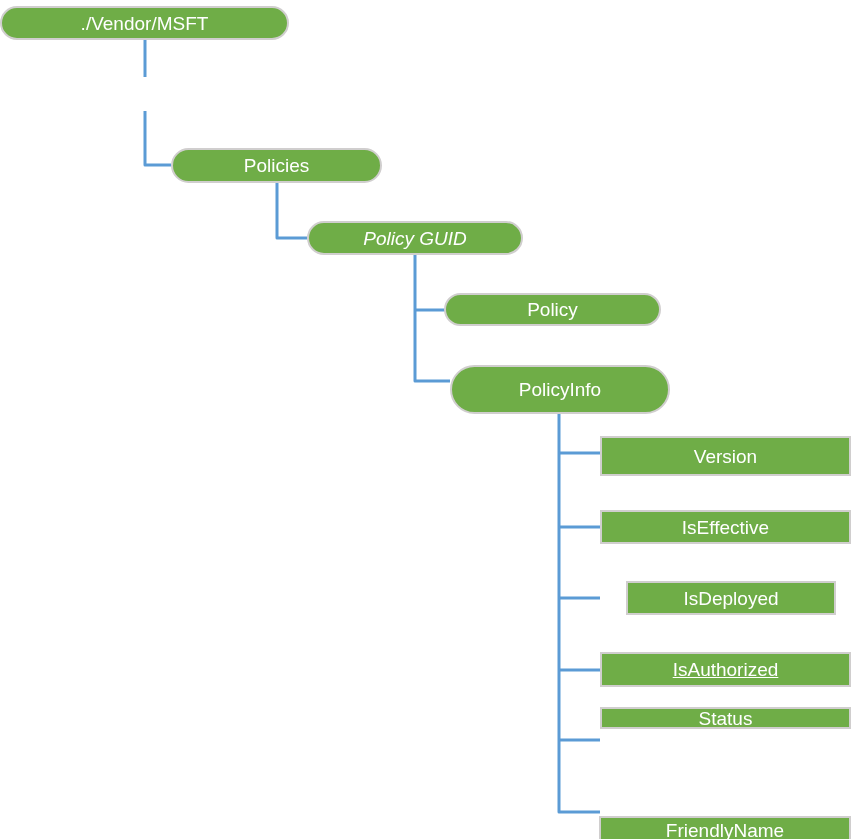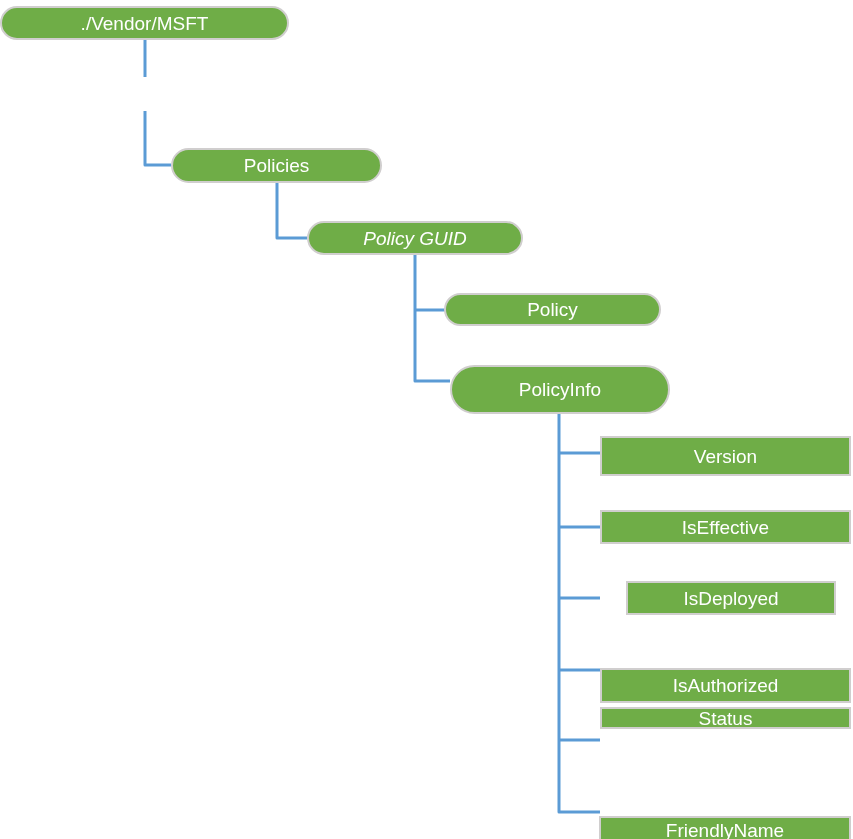--- a/index.html
+++ b/index.html
@@ -62,21 +62,21 @@
   
   #n-vendor       { left: 0px;   top: 6px;   width: 289px; height: 34px; }
   #n-appcontrol   { left: 0px;   top: 77px;  width: 290px; height: 34px; }
   #n-policies     { left: 171px; top: 148px; width: 211px; height: 35px; }
   #n-policyguid   { left: 307px; top: 221px; width: 216px; height: 34px; }
   #n-policy       { left: 444px; top: 293px; width: 217px; height: 33px; }
   #n-policyinfo   { left: 450px; top: 365px; width: 220px; height: 49px; }
   #n-version      { left: 600px; top: 436px; width: 251px; height: 40px; }
   #n-iseffective  { left: 600px; top: 510px; width: 251px; height: 34px; }
   #n-isdeployed   { left: 600px; top: 581px; width: 210px; height: 34px; margin-left: 26px; }
-  #n-isauthorized { left: 600px; top: 668px; width: 251px; height: 35px; }
+  #n-isauthorized { left: 600px; top: 652px; width: 251px; height: 35px; text-decoration: underline; }
   #n-status       { left: 600px; top: 707px; width: 251px; height: 22px; }
   #n-friendlyname { left: 599px; top: 816px; width: 252px; height: 29px; }
 </style>
 </head>
 <body>
 
 <div class="canvas">
 
   <svg class="connectors" width="853" height="839" viewBox="0 0 853 839">
     <path d="M145,40 L145,77"></path>

